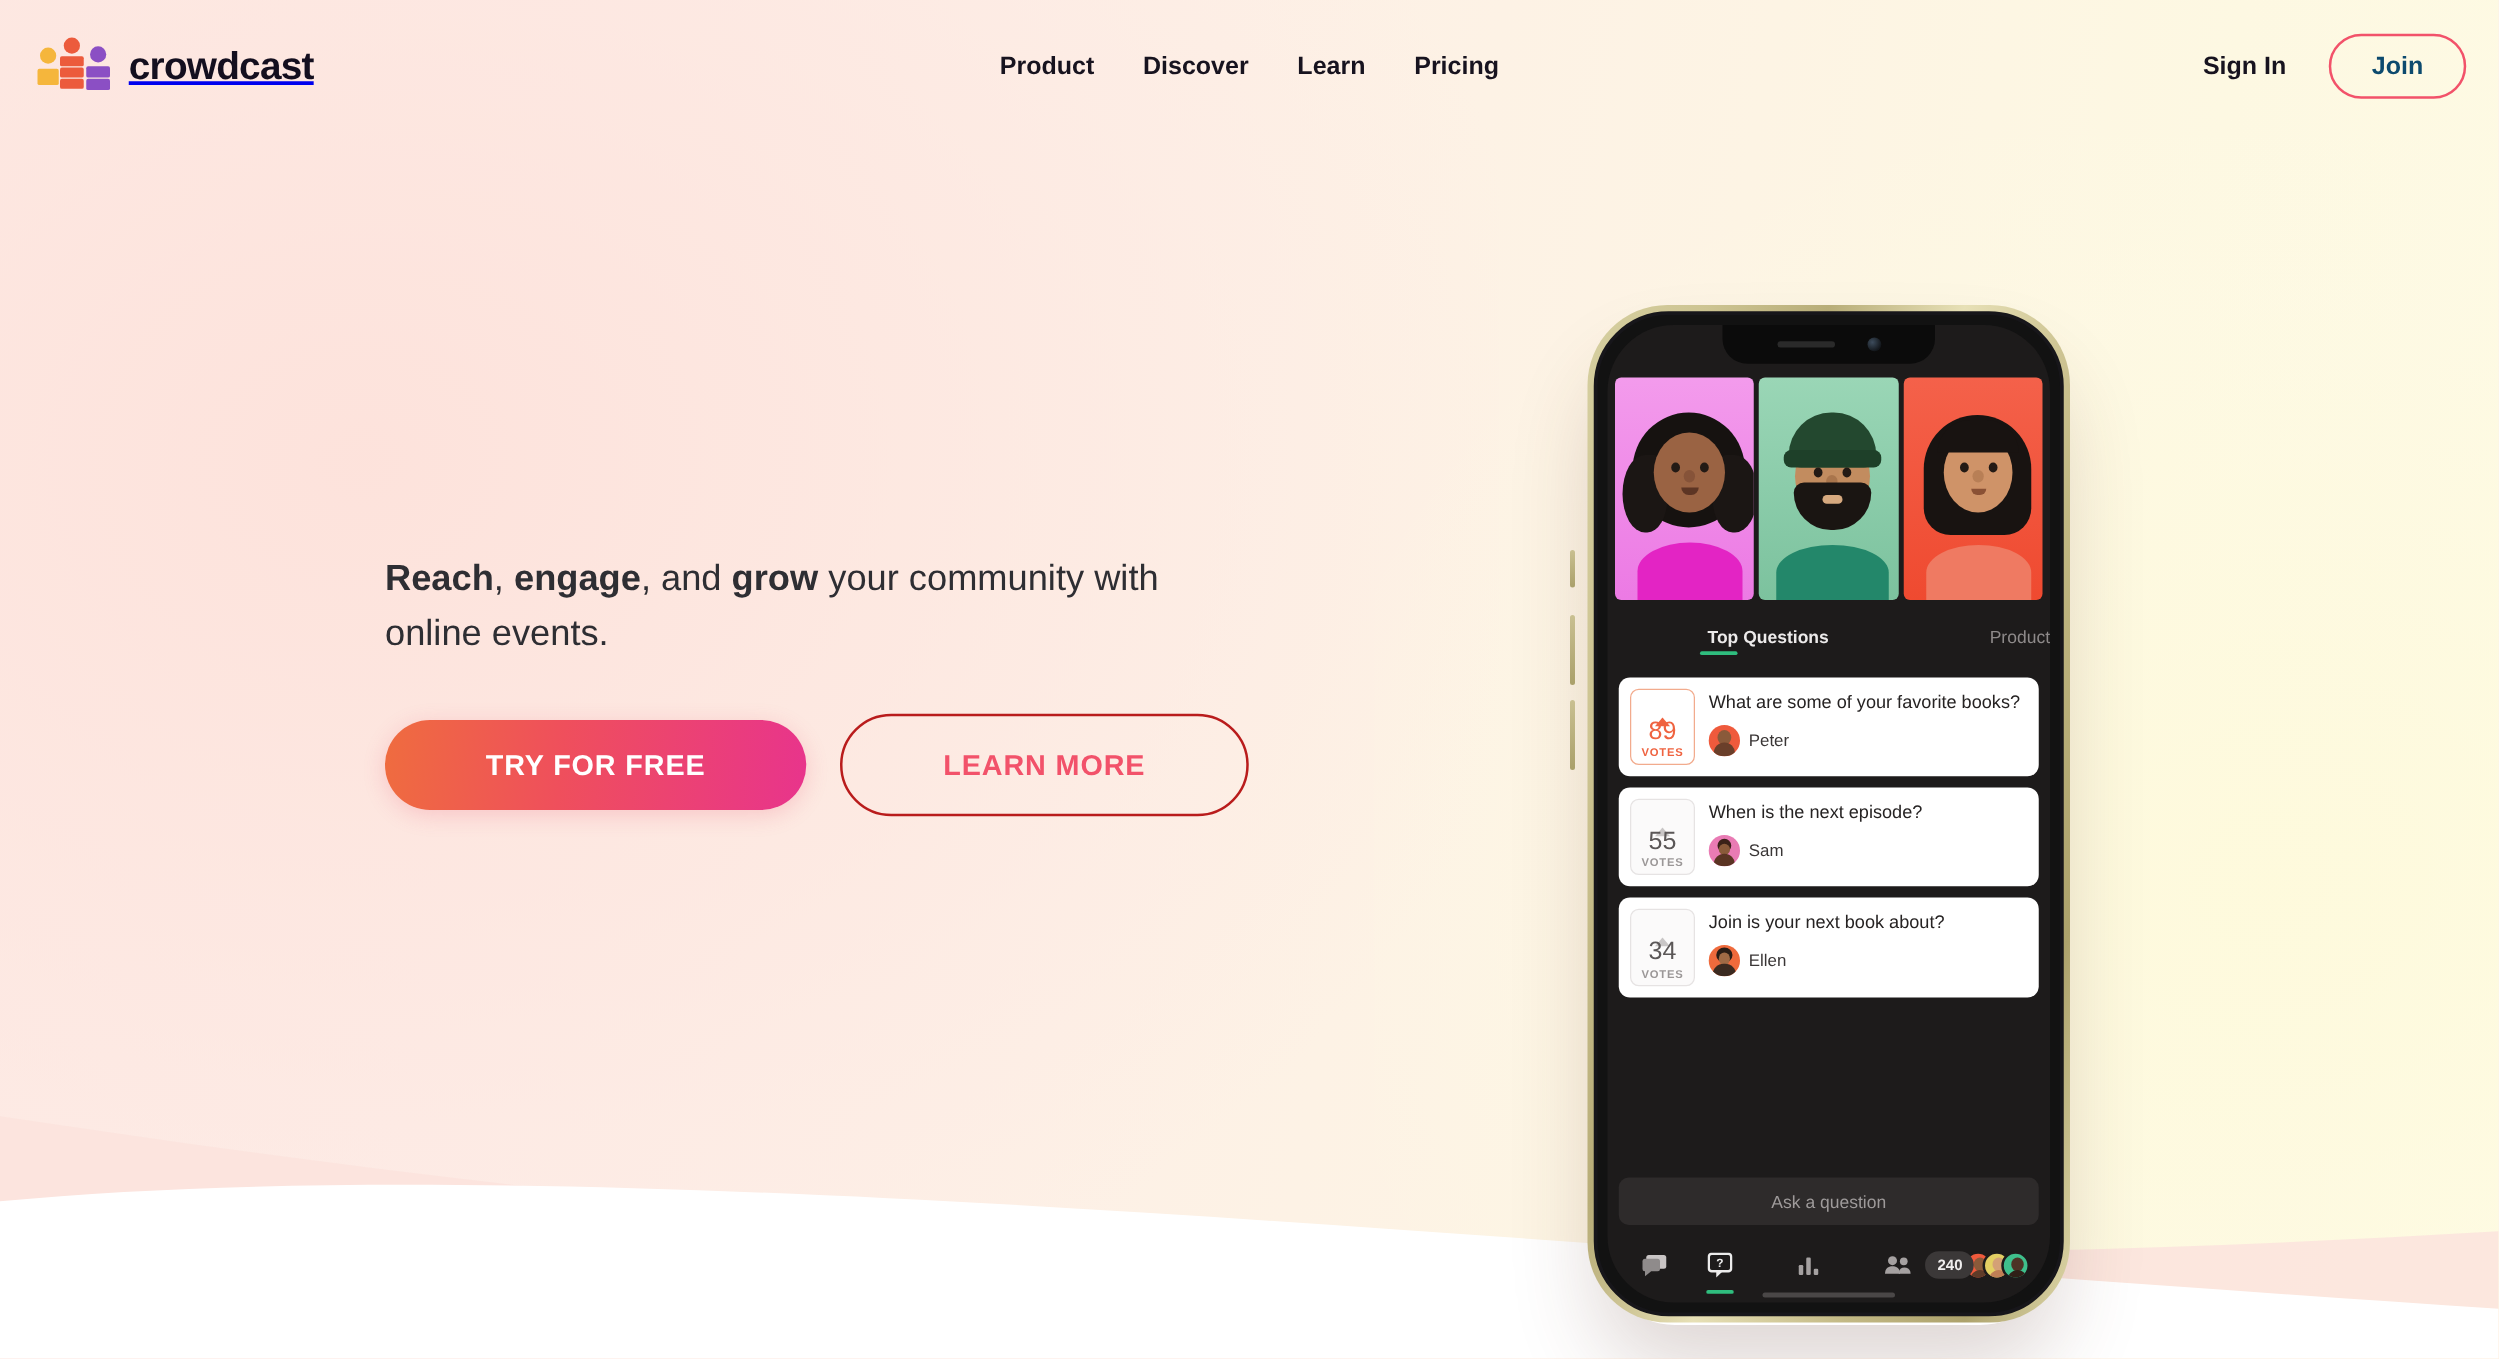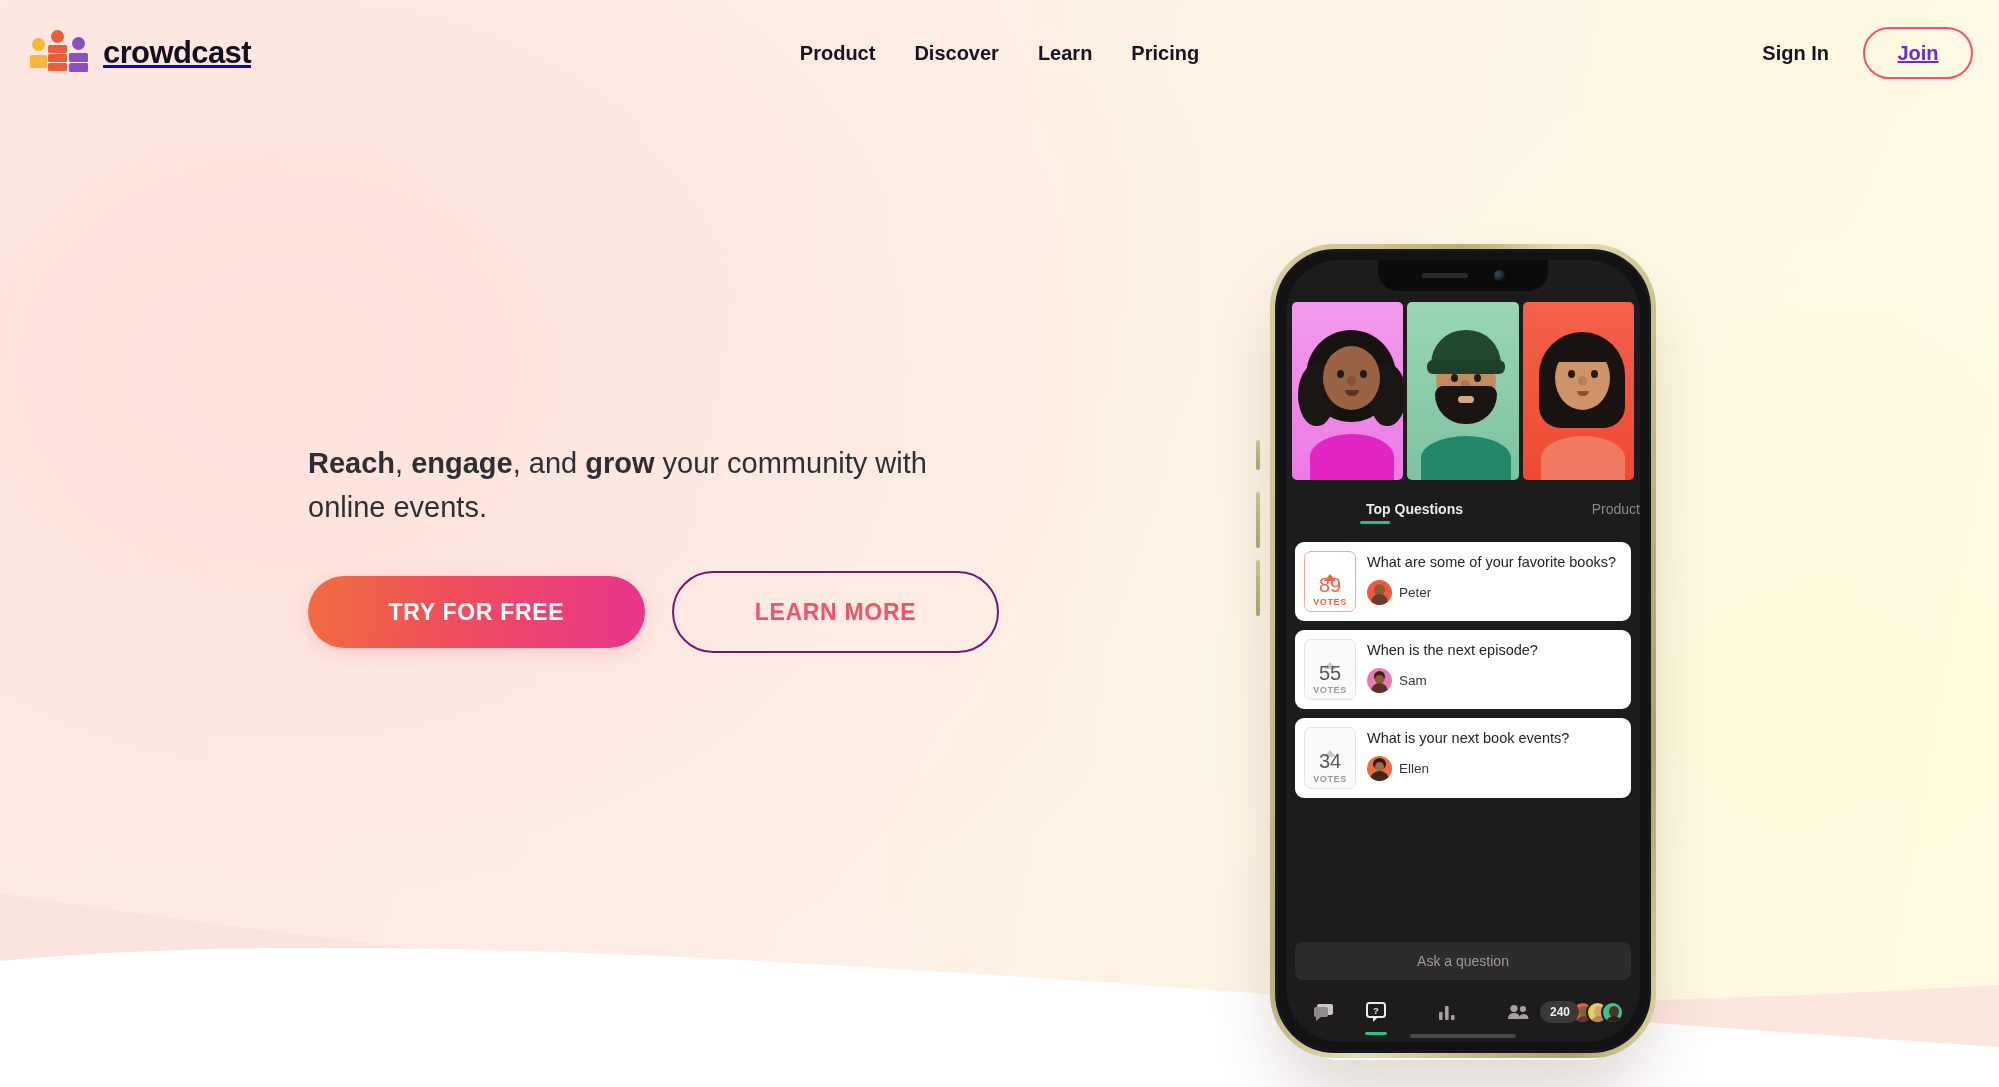--- a/index.html
+++ b/index.html
@@ -70,24 +70,23 @@
     margin-left: auto; display: flex; align-items: center; gap: 34px;
   }
   .signin {
     font-size: 20px; font-weight: 600; color: #17131f;
     text-decoration: none; cursor: pointer;
   }
   .join-btn {
     display: flex; align-items: center; justify-content: center;
     width: 110px; height: 52px;
     border: 2px solid #f2526a; border-radius: 999px;
-    color: #6d28d9; font-size: 20px; font-weight: 600;
+    color: #0c4a6e; font-size: 20px; font-weight: 600;
     background: transparent; cursor: pointer;
     font-family: inherit;
-    text-decoration: underline;
   }
 
   
   .hero-copy {
     position: absolute; left: 308px; top: 415px; width: 920px; z-index: 20;
   }
   .headline {
     font-size: 73px; line-height: 1.13; font-weight: 700;
     letter-spacing: -1.6px; color: #2e2e33;
     white-space: nowrap;
@@ -108,21 +107,21 @@
   }
   .btn-primary {
     width: 337px; height: 72px; border: none; border-radius: 999px;
     background: linear-gradient(95deg, #ef6c3f 0%, #ef4f5c 42%, #e8348c 100%);
     color: #fff; font-size: 23px; font-weight: 700; letter-spacing: 0.7px;
     cursor: pointer; font-family: inherit;
     box-shadow: 0 4px 18px rgba(233,77,110,0.22);
   }
   .btn-secondary {
     width: 327px; height: 82px; border-radius: 999px;
-    border: 2px solid #701a75; background: transparent;
+    border: 2px solid #b91c1c; background: transparent;
     color: #f2526a; font-size: 23px; font-weight: 700; letter-spacing: 0.7px;
     cursor: pointer; font-family: inherit;
   }
 
   
   .phone-wrap {
     position: absolute; left: 1262px; top: 240px;
     width: 400px; height: 820px; z-index: 25;
   }
   .phone-shadow {
@@ -422,21 +421,21 @@
           </div>
         </div>
 
         <div class="qcard">
           <div class="votebox">
             <span class="vote-arrow"></span>
             <div class="vote-num">34</div>
             <div class="vote-label">VOTES</div>
           </div>
           <div class="qbody">
-            <div class="qtext">What is your next book events?</div>
+            <div class="qtext">Join is your next book about?</div>
             <div class="qauthor">
               <span class="qavatar" style="background:#ef6a3c;">
                 <span style="position:absolute;left:6px;top:2px;width:13px;height:12px;border-radius:50%;background:#2a1d16;"></span>
                 <span style="position:absolute;left:8px;top:6px;width:9px;height:10px;border-radius:50%;background:#a06a45;"></span>
                 <span style="position:absolute;left:3px;top:15px;width:19px;height:10px;border-radius:9px 9px 0 0;background:#3b2a20;"></span>
               </span>
               <span class="qname">Ellen</span>
             </div>
           </div>
         </div>

